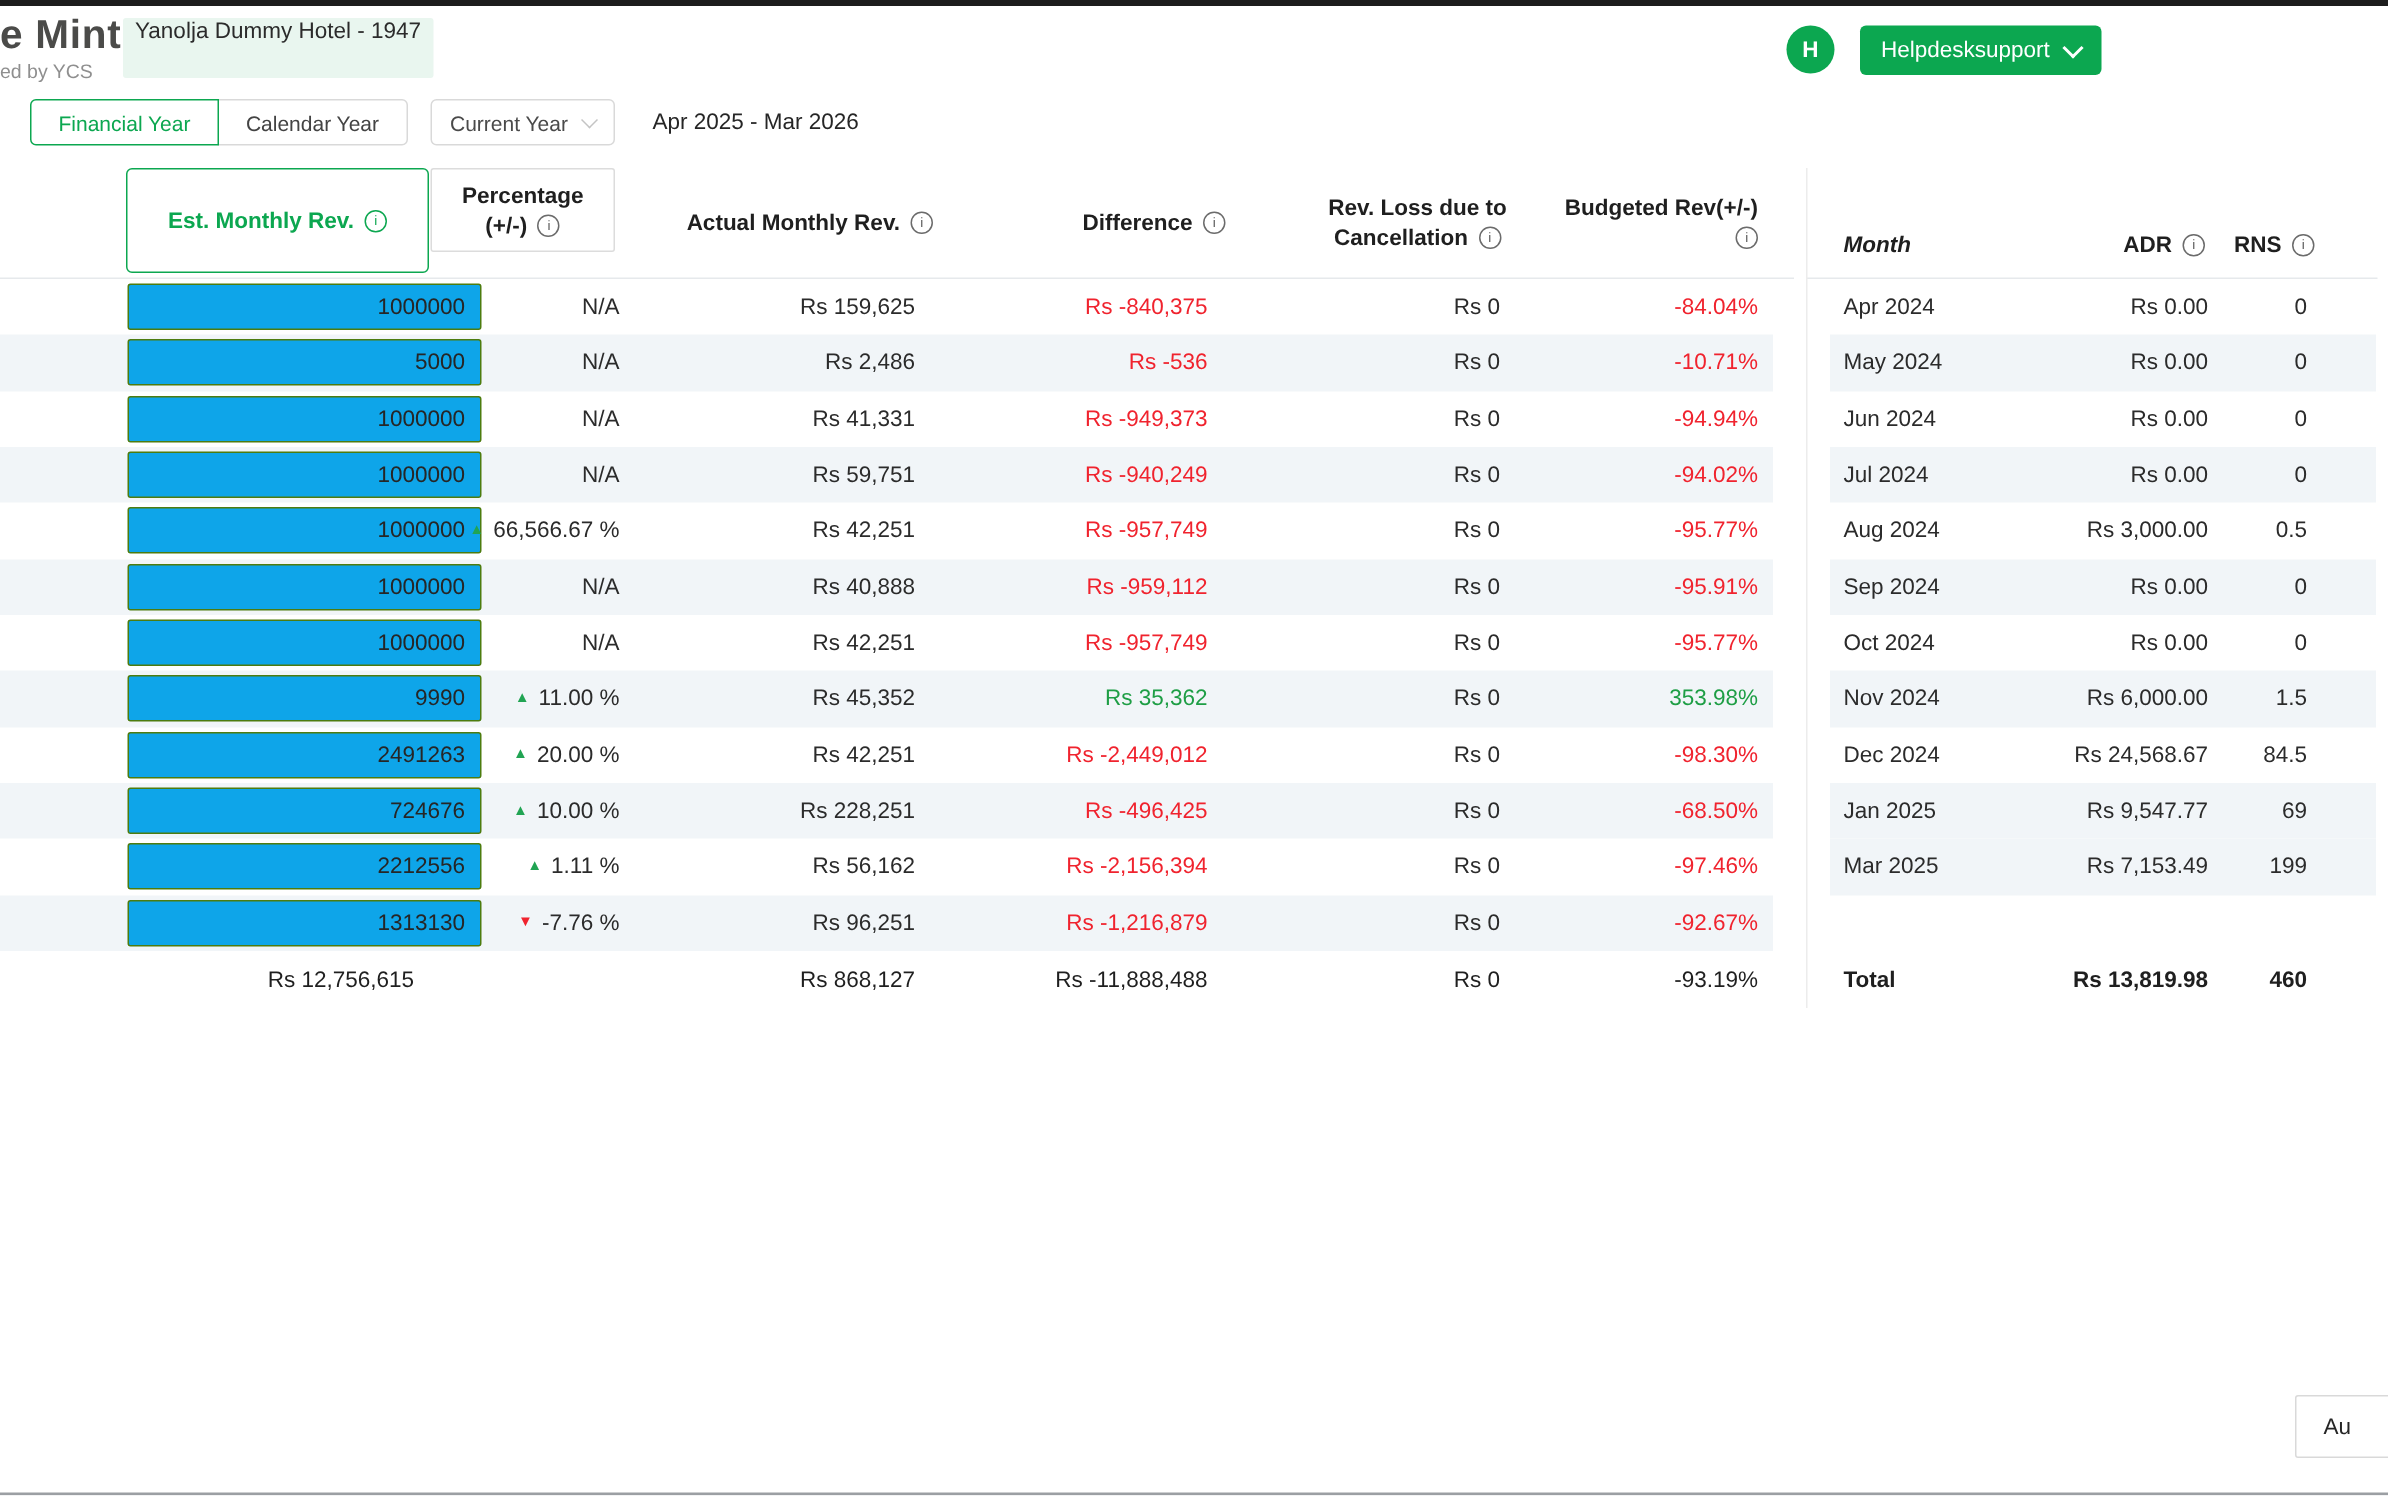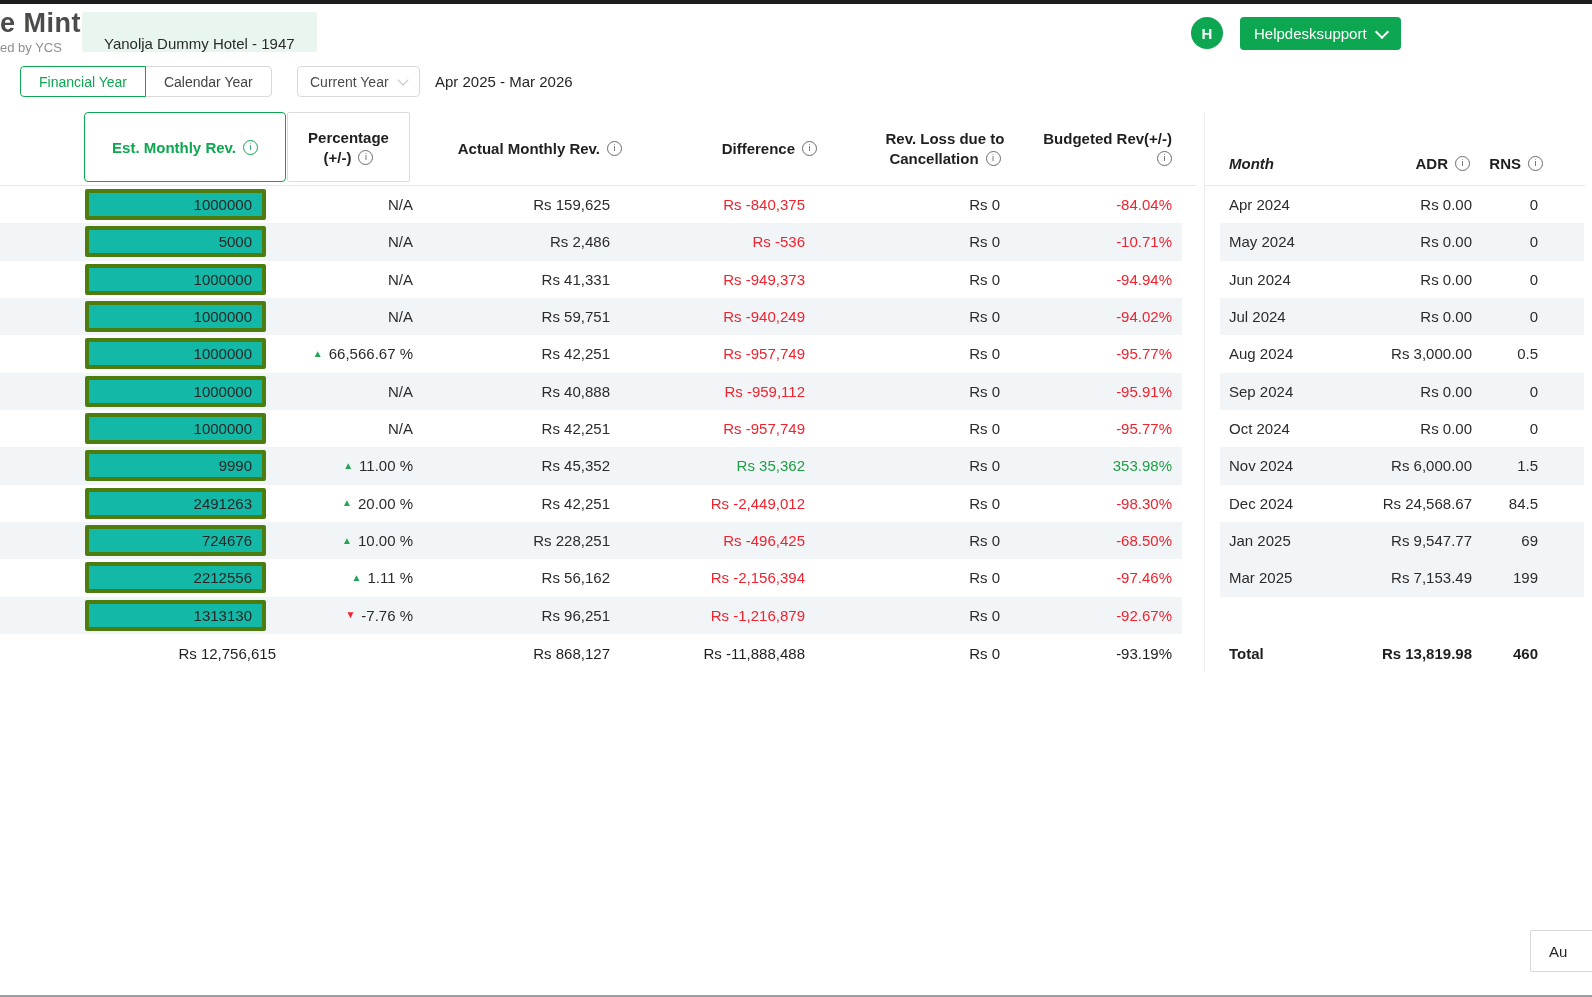--- a/index.html
+++ b/index.html
@@ -4,48 +4,48 @@
 <style>
   html,body{margin:0;padding:0;background:#fff;}
   #app{position:relative;width:1592px;height:997px;overflow:hidden;background:#fff;
        font-family:"Liberation Sans",sans-serif;color:#2b2b2b;}
   #top-bar{position:absolute;left:0;top:0;width:100%;height:4px;background:#1d1d1d;}
   #bottom-bar{position:absolute;left:0;bottom:0;width:100%;height:2px;background:#9b9fa3;}
 
   
   #logo1{position:absolute;left:0;top:8px;font-size:27px;font-weight:600;color:#4b4b49;letter-spacing:.5px;}
   #logo2{position:absolute;left:0;top:40px;font-size:13px;color:#8f8f8f;}
-  #hotel-box{position:absolute;left:82px;top:12px;height:40px;display:flex;align-items:flex-end;
-             padding:0 22px;background:#e9f6ef;border-radius:2px;font-size:15px;color:#2b2b2b;cursor:pointer;}
+  #hotel-box{position:absolute;left:82px;top:12px;height:40px;display:flex;align-items:flex-start;
+             padding:0 8px;background:#e9f6ef;border-radius:2px;font-size:15px;color:#2b2b2b;cursor:pointer;}
   #avatar{position:absolute;left:1191px;top:17px;width:32px;height:32px;border-radius:50%;
           background:#0ca750;color:#fff;display:flex;align-items:center;justify-content:center;
           font-size:15px;font-weight:700;cursor:pointer;}
   #helpdesk{position:absolute;left:1240px;top:17px;height:33px;background:#0ca750;border:none;border-radius:4px;
             color:#fff;font-size:15px;display:flex;align-items:center;gap:10px;padding:0 14px;cursor:pointer;
             font-family:inherit;}
   .chev{width:8px;height:8px;border-right:2px solid currentColor;border-bottom:2px solid currentColor;
         transform:rotate(45deg);margin-top:-4px;display:inline-block;}
 
   
   #tabs{position:absolute;left:20px;top:66px;display:flex;border-radius:13px;}
   .tab{height:31px;display:flex;align-items:center;padding:0 18px;font-size:14px;background:#fff;cursor:pointer;
        font-family:inherit;}
   .tab.active{border:1px solid #0ca750;color:#0ca750;border-radius:4px 0 0 4px;position:relative;z-index:1;}
   .tab.inactive{border:1px solid #d9d9d9;color:#434343;border-radius:0 4px 4px 0;margin-left:-1px;}
   #year-select{position:absolute;left:287px;top:66px;width:123px;height:31px;border:1px solid #d9d9d9;border-radius:4px;
                display:flex;align-items:center;justify-content:space-between;padding:0 12px;font-size:14px;color:#4a4a4a;
-               background:#fff;cursor:pointer;box-sizing:border-box;margin-left:10px;}
+               background:#fff;cursor:pointer;box-sizing:border-box;}
   #year-select .chev{border-color:#c4c4c4;border-width:1.5px;width:7px;height:7px;}
   #period{position:absolute;left:435px;top:66px;height:31px;display:flex;align-items:center;font-size:15px;color:#262626;}
 
   
   #thead{position:absolute;left:0;top:110px;width:1592px;height:76px;font-size:15px;font-weight:700;color:#1f1f1f;}
   #est-header{position:absolute;left:84px;top:2px;width:202px;height:70px;border:1.5px solid #0ca750;border-radius:4px;
               display:flex;align-items:center;justify-content:center;color:#0ca750;box-sizing:border-box;background:#fff;cursor:pointer;}
-  #pct-header{position:absolute;left:287px;top:2px;width:123px;height:70px;border:1px solid #dcdcdc;border-radius:2px;
+  #pct-header{position:absolute;left:287px;top:2px;width:123px;height:56px;border:1px solid #dcdcdc;border-radius:2px;
               display:flex;flex-direction:column;align-items:center;justify-content:center;gap:3px;box-sizing:border-box;background:#fff;}
   #actual-header{position:absolute;right:970px;top:0;height:76px;display:flex;align-items:center;}
   #diff-header{position:absolute;right:775px;top:0;height:76px;display:flex;align-items:center;}
   #loss-header{position:absolute;left:855px;width:180px;top:0;height:76px;display:flex;flex-direction:column;
                align-items:center;justify-content:center;gap:3px;text-align:center;}
   #budget-header{position:absolute;right:420px;top:0;height:76px;display:flex;flex-direction:column;
                  align-items:flex-end;justify-content:center;gap:4px;}
   .hline{display:flex;align-items:center;}
   .info{display:inline-flex;align-items:center;justify-content:center;width:13px;height:13px;min-width:13px;
         border:1px solid #6b6b6b;border-radius:50%;font-size:9px;font-weight:400;color:#595959;line-height:1;
@@ -64,22 +64,22 @@
   .cell.pct{right:783px;}
   .cell.actual{right:586px;}
   .cell.diff{right:391px;}
   .cell.loss{right:196px;}
   .cell.budget{right:24px;}
   .neg{color:#f0232e;}
   .pos{color:#1e9e45;}
   .tri{font-size:10px;line-height:1;}
   .tri.up{color:#21a453;}
   .tri.down{color:#f0232e;}
-  .est-input{position:absolute;left:85px;top:3px;width:181px;height:31px;border:4px solid #4d7c0f;border-radius:2px;
-             box-sizing:border-box;text-align:right;padding:0 10px;font-size:15px;color:#262626;background:#14b8a6;
+  .est-input{position:absolute;left:85px;top:3px;width:236px;height:31px;border:1px solid #4d7c0f;border-radius:2px;
+             box-sizing:border-box;text-align:right;padding:0 10px;font-size:15px;color:#262626;background:#0ea5e9;
              font-family:inherit;z-index:1;}
   #totals-row{position:absolute;left:0;top:634px;width:1196px;height:38px;font-weight:700;color:#1f1f1f;}
   #totals-row .cell{font-weight:400;color:#1f1f1f;}
   .cell.est-total{right:920px;}
 
   
   #panel-title{position:absolute;left:1229px;top:118px;font-size:17px;font-weight:700;color:#1f1f1f;}
   #panel{position:absolute;left:1204px;top:186px;width:388px;}
   .prow{position:relative;height:37.33px;}
   .prow .stripe{position:absolute;left:16px;right:8px;top:0;bottom:0;background:#f1f5f8;}

